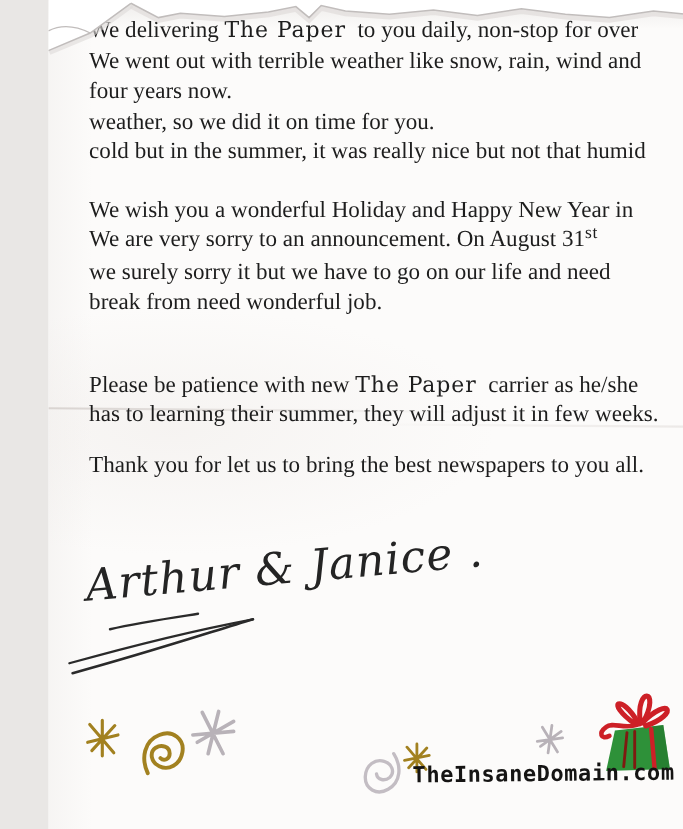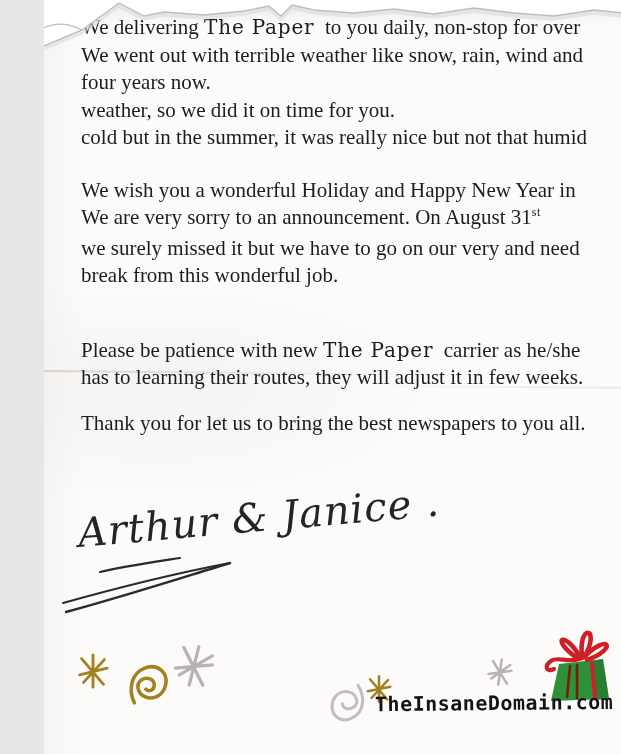--- a/index.html
+++ b/index.html
@@ -24,21 +24,21 @@
     background:linear-gradient(90deg,#d9d4d1,rgba(233,229,226,.15) 85%);}
   .scanline.b{left:300px; top:386px; width:321px; opacity:.6; transform:rotate(.4deg);
     background:linear-gradient(90deg,rgba(233,229,226,.1),#ded9d6);}
   .letter{position:absolute; left:37px; top:14px; width:566px; z-index:2;
     font-size:21px; line-height:27.5px;}
   .line{white-space:pre;}
   .block.b2{margin-top:25px;}
   .block.b3{margin-top:47px;}
   .block.b4{margin-top:18px;}
   .paper-name{font-family:"DejaVu Serif", serif; font-size:20px; letter-spacing:.8px;}
-  .sup{font-size:12px; position:relative; top:-8px; letter-spacing:.5px;}
+  .sup{font-size:16px; position:relative; top:-8px; letter-spacing:.5px;}
   .signature{position:absolute; left:18px; top:492px; width:340px; height:140px; z-index:2;}
   .sig-text{
     position:absolute; left:18px; top:18px;
     font-family:"DejaVu Serif", serif; font-style:italic;
     font-size:40px; color:#242424; white-space:pre;
     transform:rotate(-5deg); transform-origin:left bottom; letter-spacing:1px;
   }
   .sig-flourish{position:absolute; left:0; top:58px;}
   .decor{position:absolute; z-index:2;}
   .watermark{
@@ -70,26 +70,26 @@
       <div class="block b1">
         <div class="line"><span>We delivering </span><span class="paper-name">The Paper</span><span>  to you daily, non-stop for over</span></div>
         <div class="line"><span>We went out with terrible weather like snow, rain, wind and</span></div>
         <div class="line"><span>four years now.</span></div>
         <div class="line"><span>weather, so we did it on time for you.</span></div>
         <div class="line"><span>cold but in the summer, it was really nice but not that humid</span></div>
       </div>
       <div class="block b2">
         <div class="line"><span>We wish you a wonderful Holiday and Happy New Year in</span></div>
         <div class="line"><span>We are very sorry to an announcement. On August 31</span><span class="sup">st</span></div>
-        <div class="line"><span>we surely missed it but we have to go on our very and need</span></div>
-        <div class="line"><span>break from this wonderful job.</span></div>
+        <div class="line"><span>we surely sorry it but we have to go on our life and need</span></div>
+        <div class="line"><span>break from need wonderful job.</span></div>
       </div>
       <div class="block b3">
         <div class="line"><span>Please be patience with new </span><span class="paper-name">The Paper</span><span>  carrier as he/she</span></div>
-        <div class="line"><span>has to learning their routes, they will adjust it in few weeks.</span></div>
+        <div class="line"><span>has to learning their summer, they will adjust it in few weeks.</span></div>
       </div>
       <div class="block b4">
         <div class="line"><span>Thank you for let us to bring the best newspapers to you all.</span></div>
       </div>
     </div>
 
   <div class="signature">
     <span class="sig-text">Arthur &amp; Janice .</span>
     <svg class="sig-flourish" width="320" height="70" viewBox="0 0 320 70">
       <path d="M4,62 C70,44 125,26 168,13" fill="none" stroke="#2a2a2a" stroke-width="2.4" stroke-linecap="round"></path>

